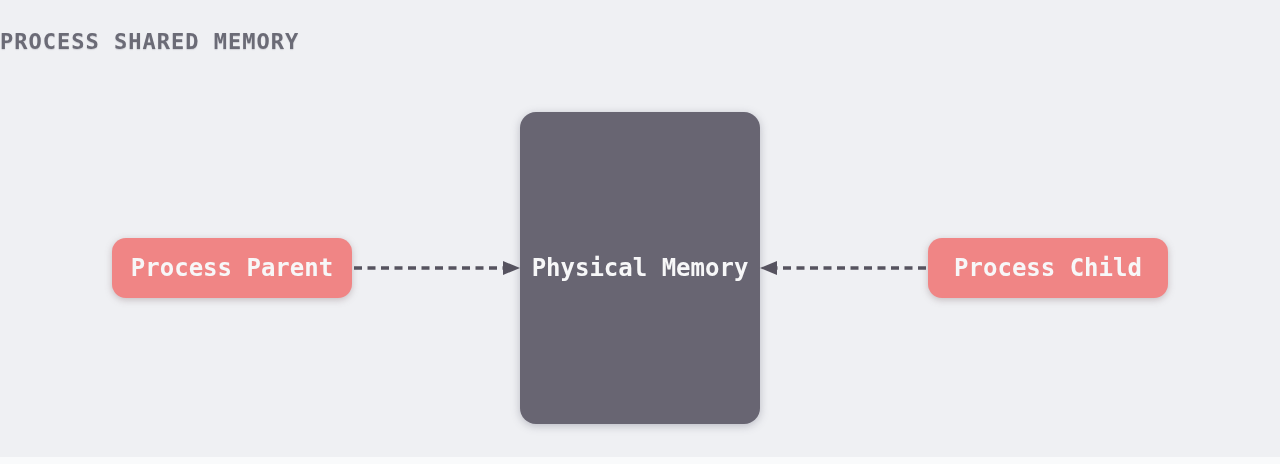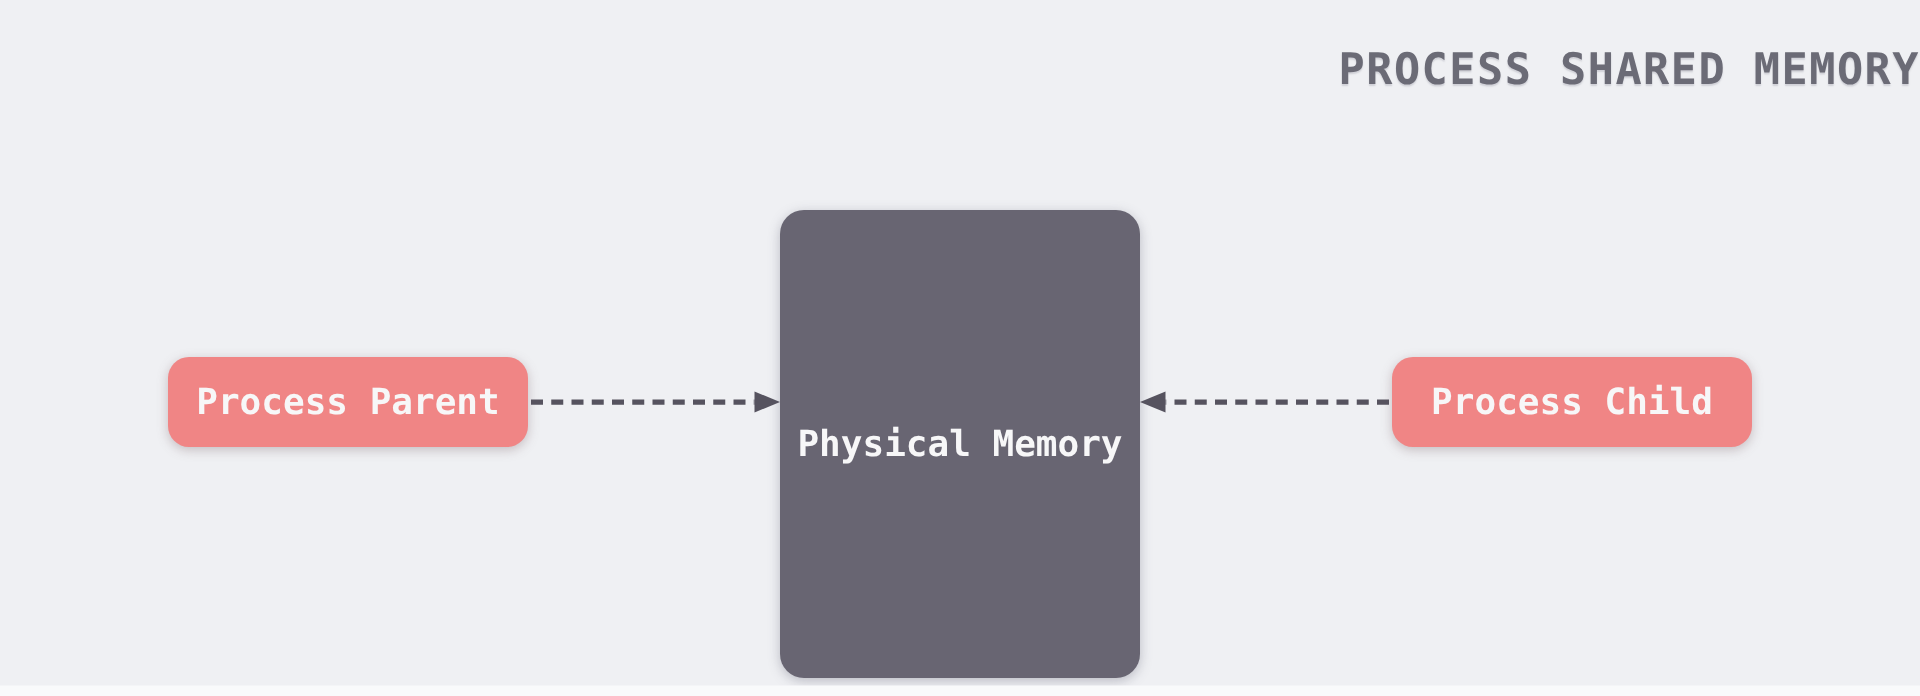--- a/index.html
+++ b/index.html
@@ -18,22 +18,22 @@
     background:var(--background);
   }
   .canvas{
     position:relative;
     width:1280px;height:464px;
     background:var(--background);
   }
   .title{
     position:absolute;
     top:29px;left:0;width:100%;
-    text-align:right;
-    font-size:29px;
+    text-align:left;
+    font-size:22px;
     font-weight:bold;
     letter-spacing:1px;
     color:var(--title-text);
     text-shadow:0 1px 1px rgba(120,120,135,0.25);
   }
   .subtitle{
     position:absolute;
     top:76px;left:0;width:100%;
     text-align:center;
     font-size:17px;
@@ -49,21 +49,20 @@
     color:var(--box-text);
     font-size:24px;
     white-space:nowrap;
   }
   .memory-box{
     left:520px;top:112px;
     width:240px;height:312px;
     background:var(--memory-box);
     border-radius:16px;
     box-shadow:0 2px 8px rgba(90,90,110,0.35);
-    margin-top:28px;
   }
   .process-box{
     width:240px;height:60px;
     background:var(--process-box);
     border-radius:14px;
     box-shadow:0 2px 7px rgba(120,95,100,0.35);
   }
   .parent{left:112px;top:238px;}
   .child{left:928px;top:238px;}
   .arrow{

